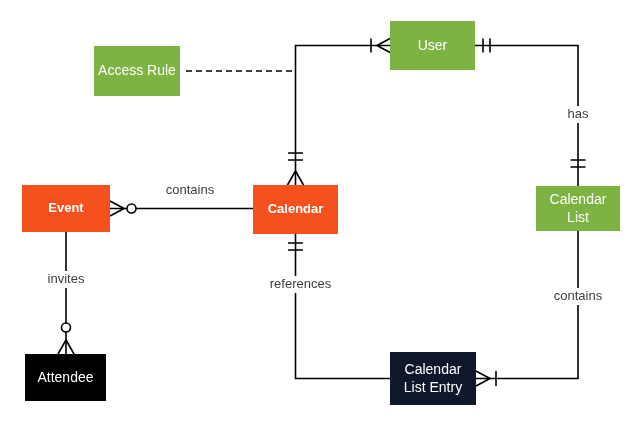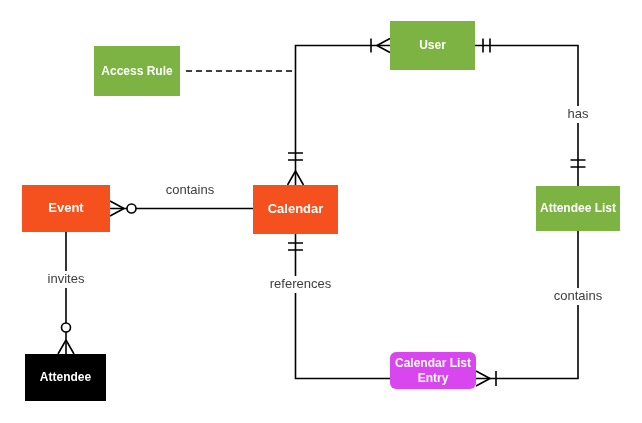--- a/index.html
+++ b/index.html
@@ -3,21 +3,21 @@
 <meta charset="utf-8">
 <style>
   * { margin:0; padding:0; box-sizing:border-box; }
   html,body { background:#ffffff; font-family:"Liberation Sans", sans-serif; }
   .canvas { position:relative; width:642px; height:423px; background:#ffffff; overflow:hidden; }
   .wires { position:absolute; left:0; top:0; }
   .wires path { stroke:#000000; stroke-width:1.6; fill:none; }
   .wires circle { stroke:#000000; stroke-width:1.6; fill:#ffffff; }
   .entity {
     position:absolute; display:flex; align-items:center; justify-content:center;
-    color:#ffffff; font-size:12px; line-height:1.25; text-align:center; padding:3px;font-weight:bold;
+    color:#ffffff; font-size:14px; line-height:1.25; text-align:center; padding:3px;
   }
   .entity.accent { font-weight:bold; font-size:13px; }
   .rel-label {
     position:absolute; font-size:13px; color:#3d3d3d; text-align:center;
     background:#ffffff; line-height:1.15; padding:1px 0;
   }
 </style>
 </head>
 <body>
 
@@ -77,28 +77,28 @@
 
   <div class="entity" style="left: 390px; top: 21px; width: 85px; height: 49px; background: rgb(124, 179, 66);">
     <span>User</span>
   </div>
 
   <div class="entity" style="left: 94px; top: 46px; width: 86px; height: 50px; background: rgb(124, 179, 66);">
     <span>Access Rule</span>
   </div>
 
   <div class="entity" style="left: 536px; top: 186px; width: 84px; height: 45px; background: rgb(124, 179, 66);">
-    <span>Attendee List</span>
+    <span>Calendar List</span>
   </div>
 
   <div class="entity" style="left: 25px; top: 354px; width: 81px; height: 47px; background: #000000;">
     <span>Attendee</span>
   </div>
 
-  <div class="entity" style="left: 390px; top: 352px; width: 86px; height: 37px; background: #d946ef; border-radius: 6px;">
+  <div class="entity" style="left: 390px; top: 352px; width: 86px; height: 53px; background: #0f172a;">
     <span>Calendar List Entry</span>
   </div>
 
   <div class="rel-label" style="left:158px; top:182px; width:64px;">contains</div>
 
 
   <div class="rel-label" style="left:560px; top:98px; width:36px;margin-top:8px;">has</div>
 
   <div class="rel-label" style="left:546px; top:288px; width:64px;">contains</div>
 

